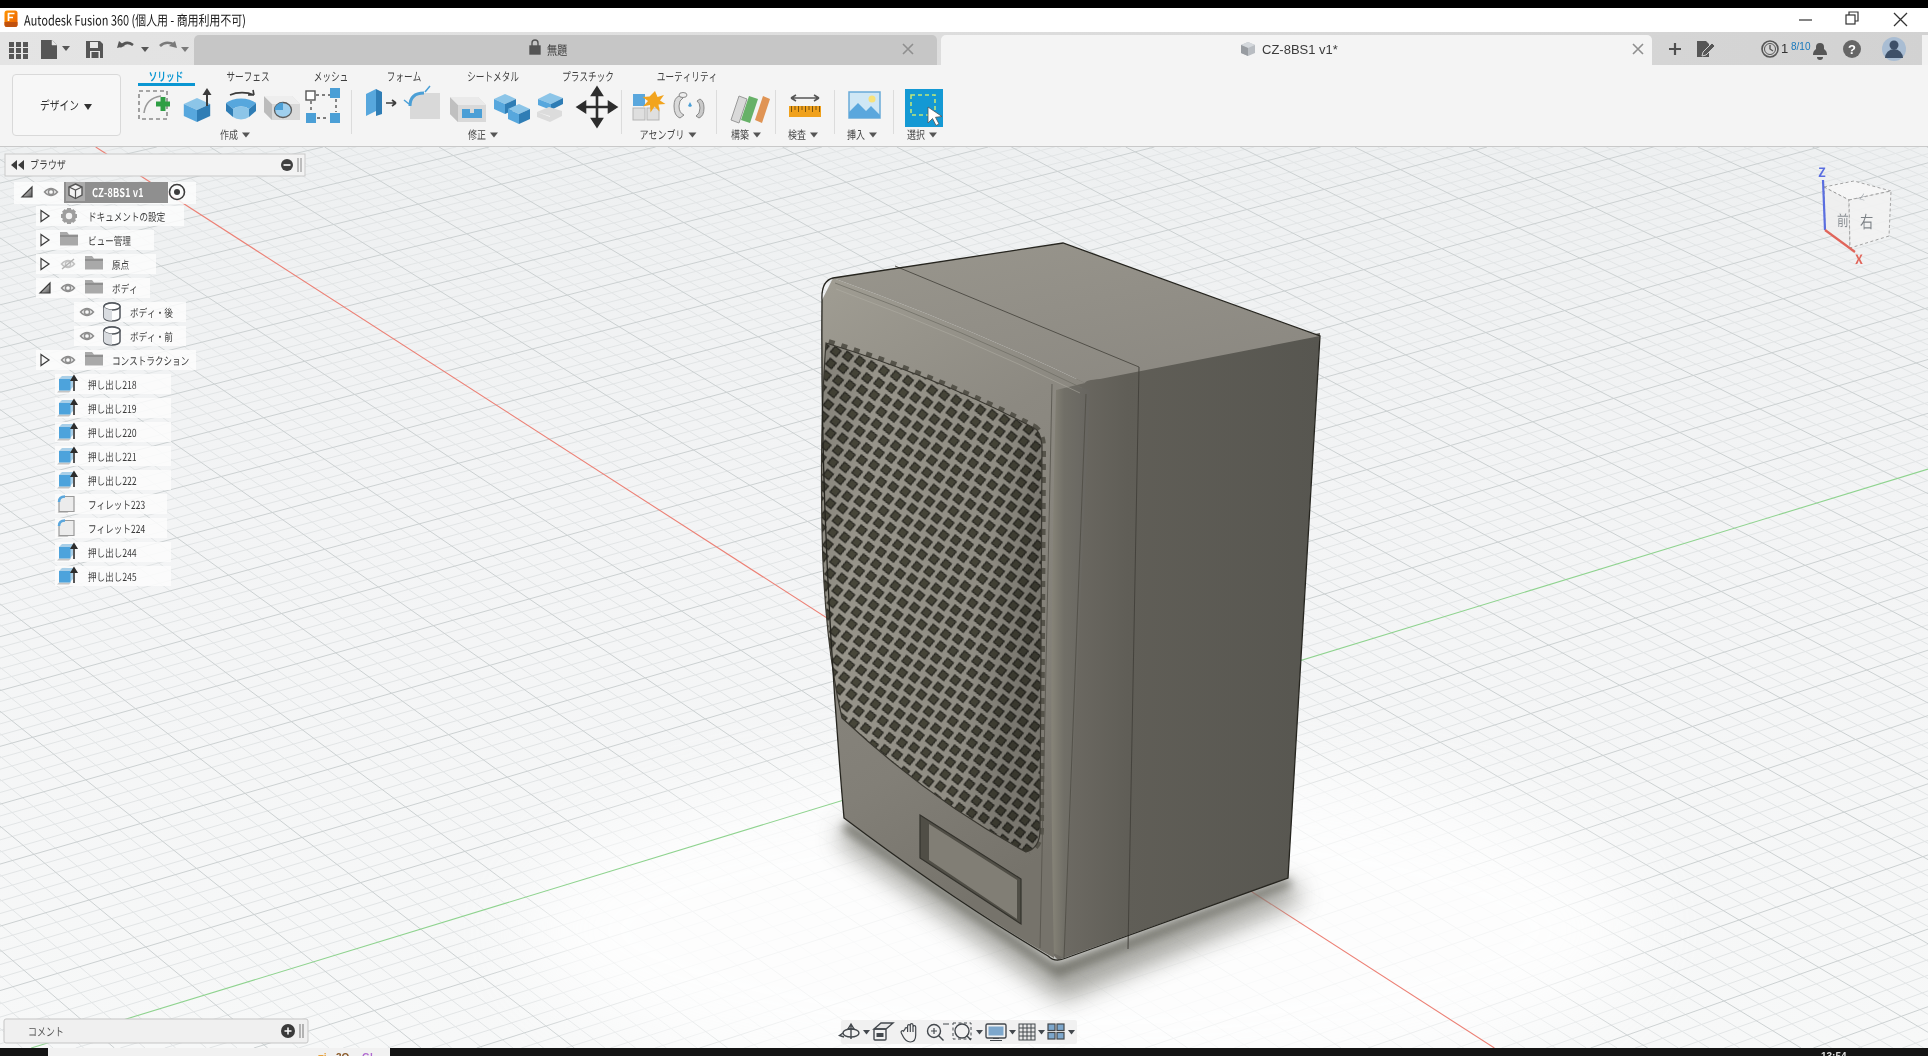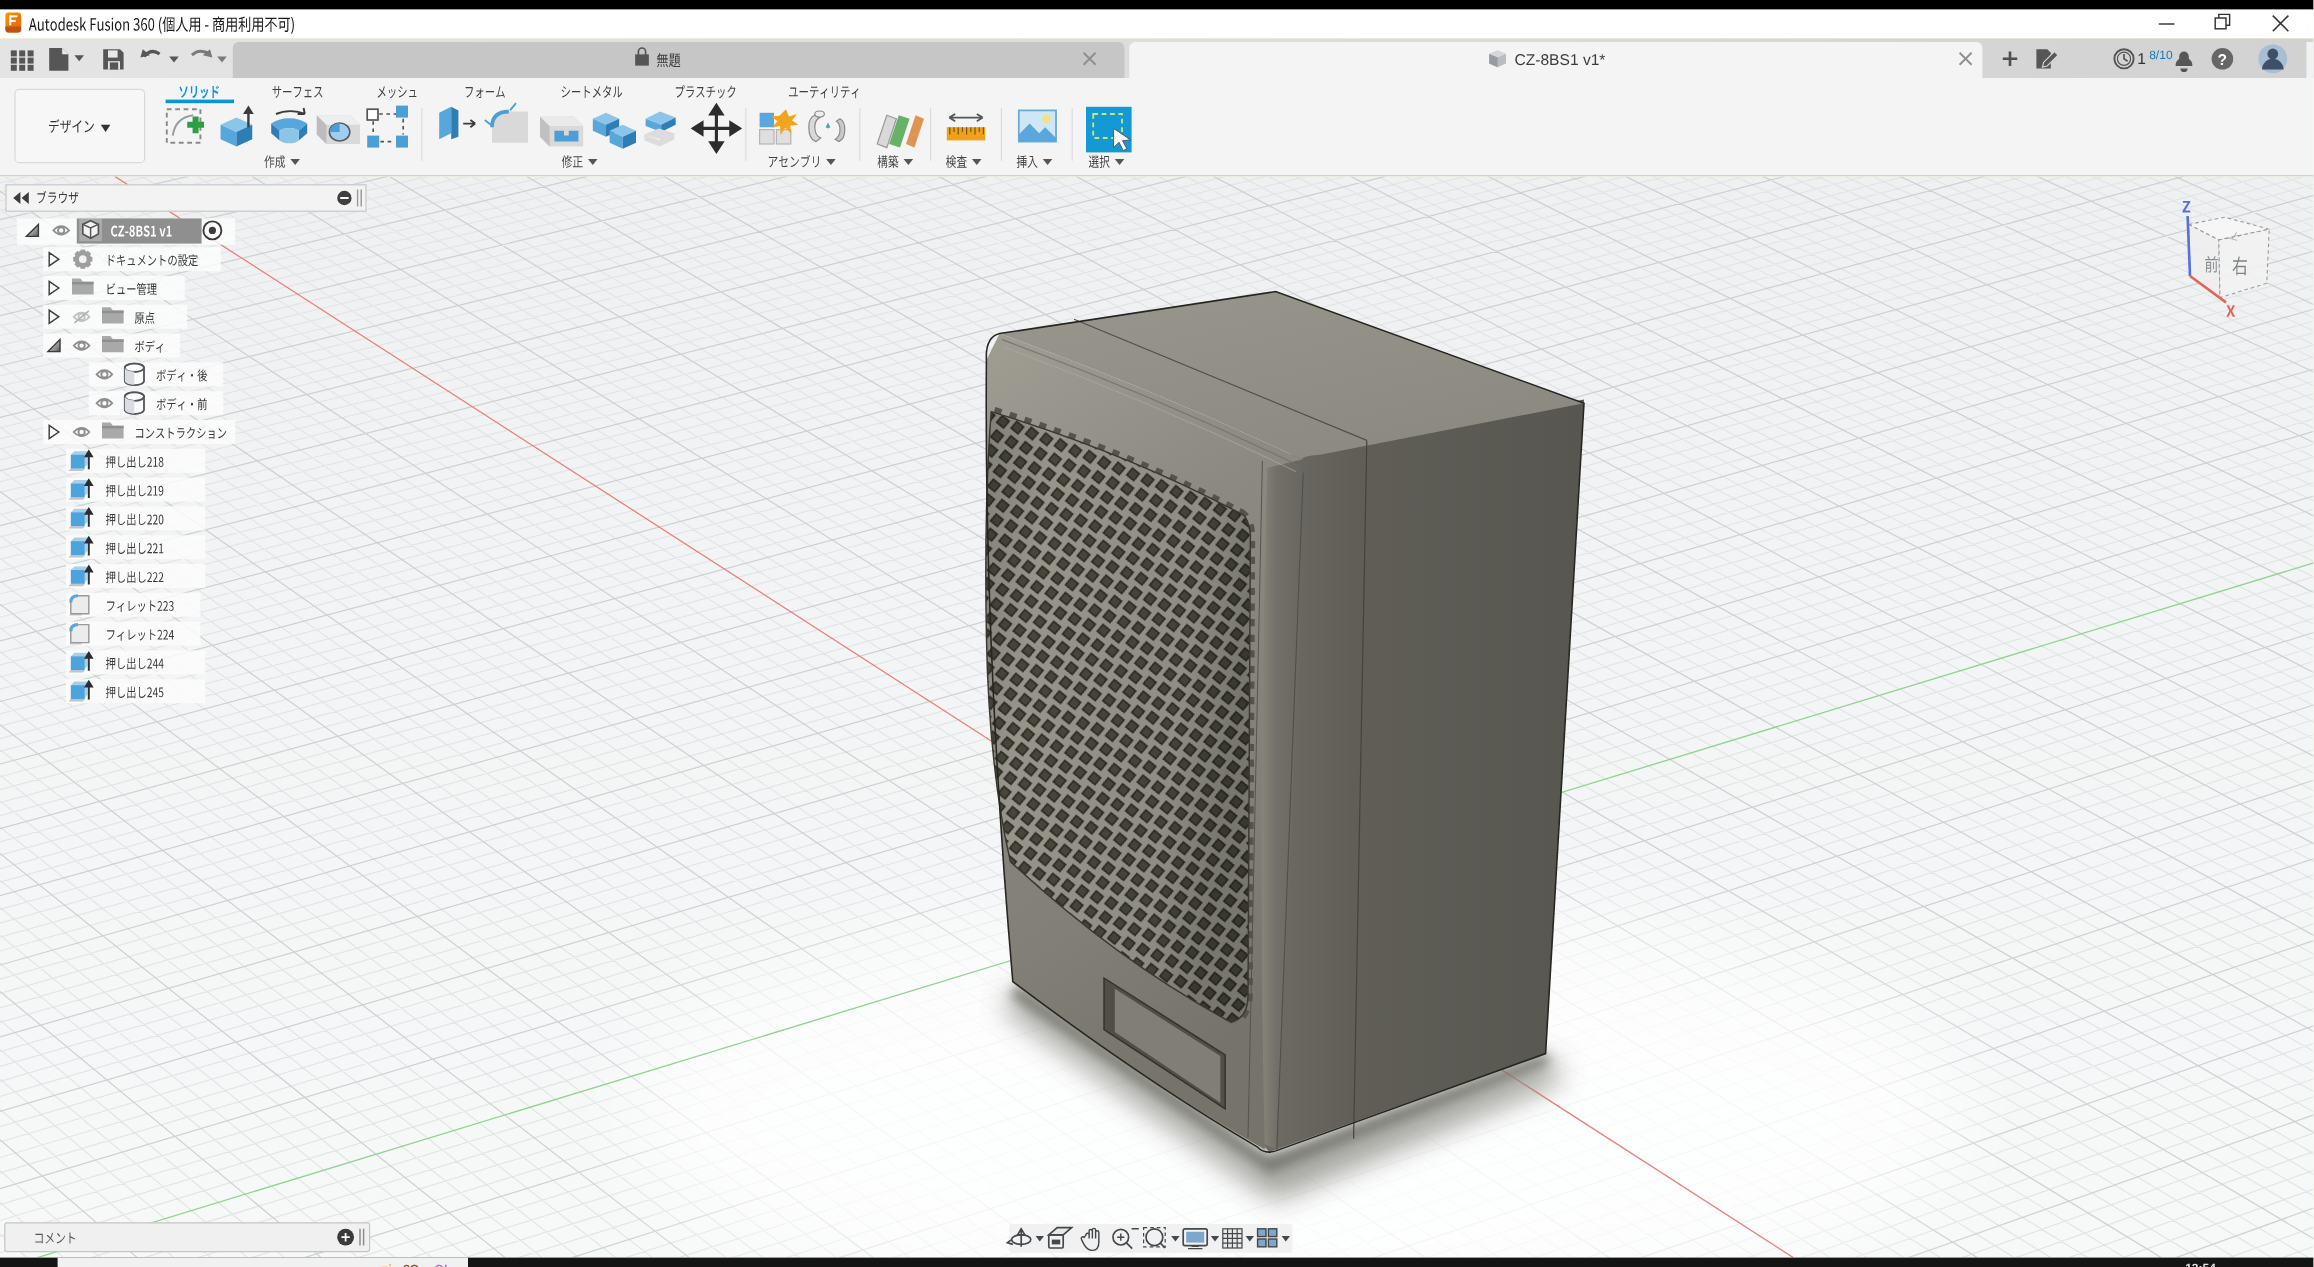--- a/index.html
+++ b/index.html
@@ -1,15 +1,15 @@
 <!DOCTYPE html>
 <html><head><meta charset="utf-8"><style>
 *{margin:0;padding:0;box-sizing:border-box}
 html,body{width:1928px;height:1056px;overflow:hidden;font-family:"Liberation Sans",sans-serif}
-#root{position:relative;width:1928px;height:1056px;background:#fef9c3}
+#root{position:relative;width:1928px;height:1056px;background:#fde047}
 .abs{position:absolute}
 #topblack{left:0;top:0;width:1928px;height:8px;background:#000}
 #titlebar{left:0;top:8px;width:1928px;height:24px;background:#fff}
 #toolbar{left:0;top:32px;width:1928px;height:33px;background:linear-gradient(90deg,#e4e4e4 0%,#dcdcdc 55%,#d2d2d2 100%)}
 #tab1{left:194px;top:35px;width:743px;height:30px;background:#c6c6c6;border-radius:5px 5px 0 0}
 #tab2{left:941px;top:35px;width:711px;height:30px;background:#f4f4f4;border-radius:5px 5px 0 0}
 #tab2text{left:1262px;top:42px;font-size:13px;color:#3c3c3c}
 #ribbon{left:0;top:65px;width:1928px;height:82px;background:#f4f4f4;border-bottom:1px solid #c9c9c9}
 #designbtn{left:12px;top:74px;width:109px;height:62px;background:#f7f7f7;border:1px solid #d9d9d9;border-radius:4px}
 .sep{position:absolute;top:90px;width:1px;height:44px;background:#dcdcdc}

